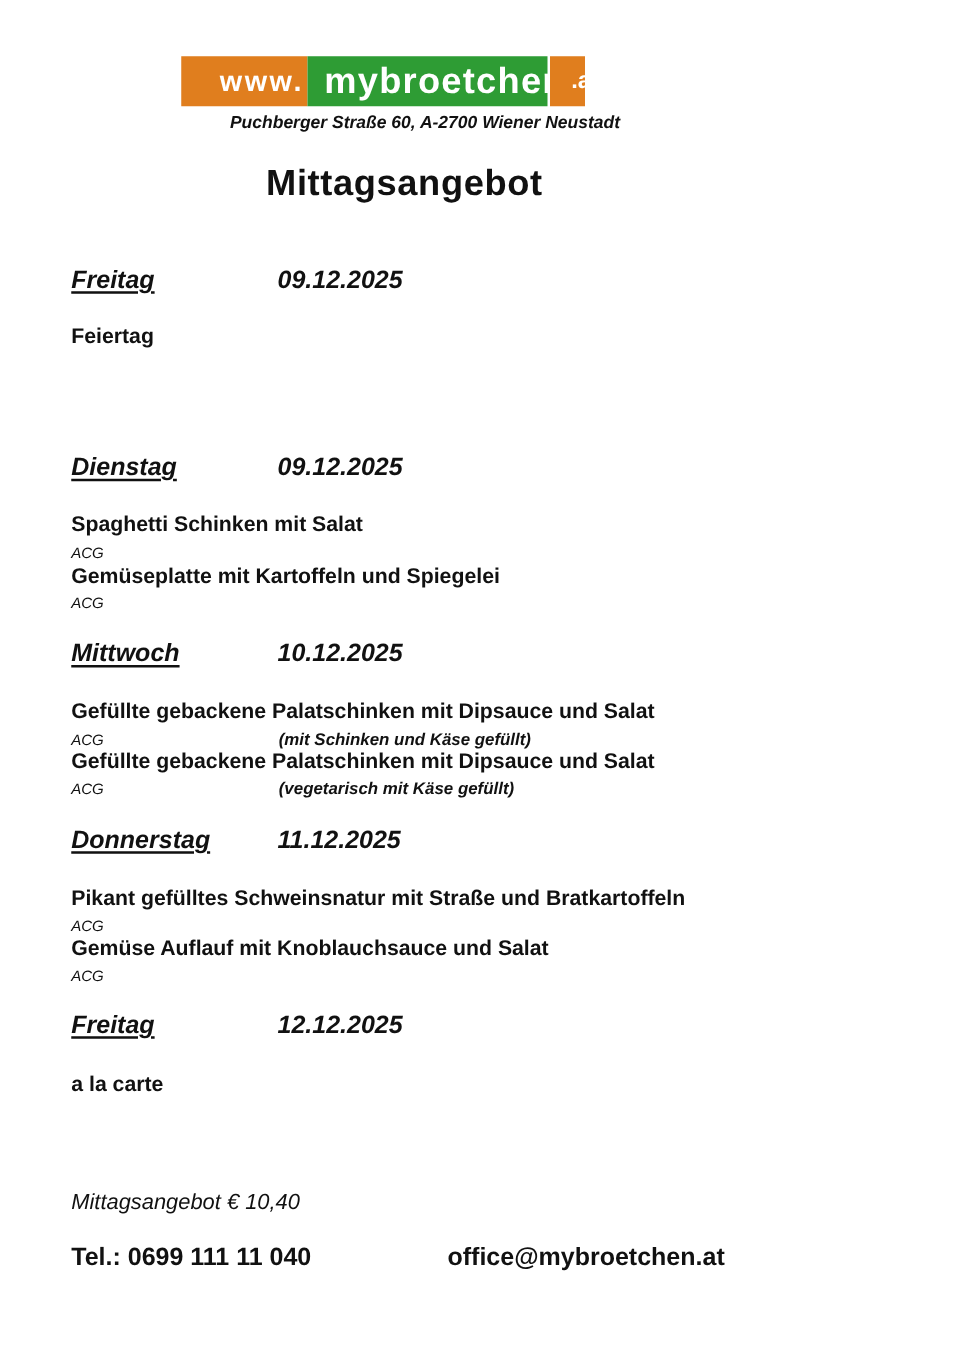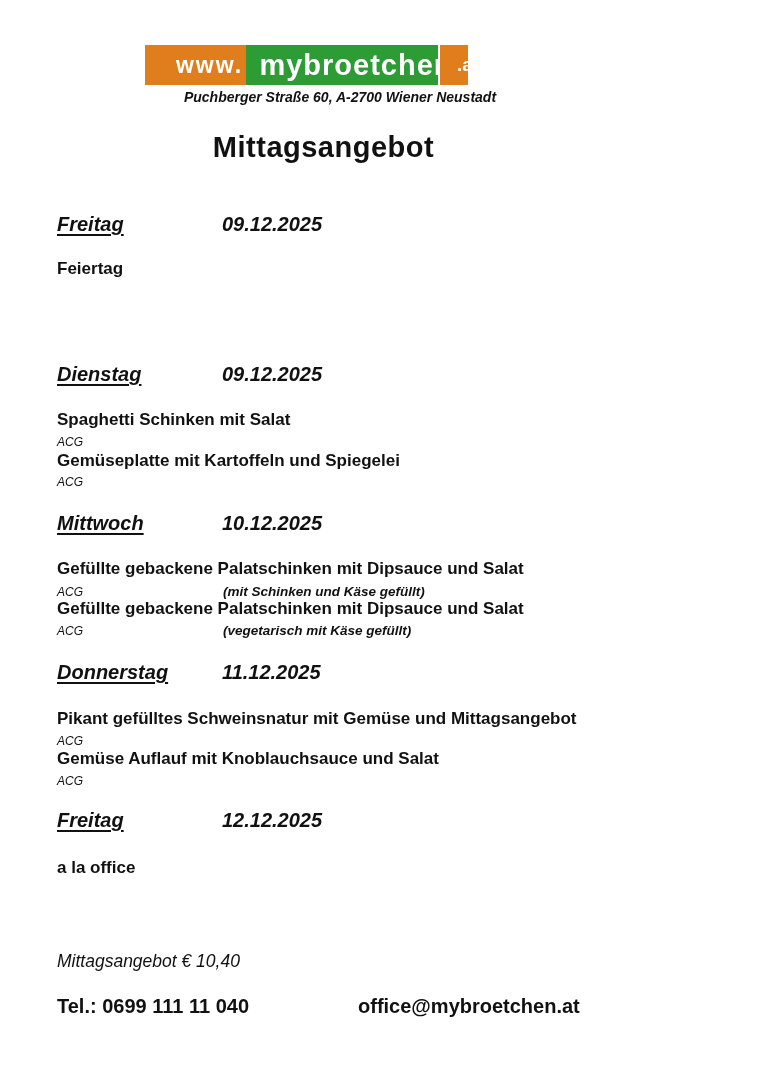--- a/index.html
+++ b/index.html
@@ -89,32 +89,32 @@
 <div class="abs dish" style="top:599px">Gefüllte gebackene Palatschinken mit Dipsauce und Salat</div>
 <div class="abs acg-row" style="top:623px">
   <span class="acg">ACG</span>
   <span class="note">(vegetarisch mit Käse gefüllt)</span>
 </div>
 
 <div class="abs day-row" style="top:660px">
   <span class="day-name">Donnerstag</span>
   <span class="day-date">11.12.2025</span>
 </div>
-<div class="abs dish" style="top:709px">Pikant gefülltes Schweinsnatur mit Gemüse und Mittagsangebot</div>
+<div class="abs dish" style="top:709px">Pikant gefülltes Schweinsnatur mit Straße und Bratkartoffeln</div>
 <div class="abs acg-row" style="top:733px">
   <span class="acg">ACG</span>
 </div>
 <div class="abs dish" style="top:749px">Gemüse Auflauf mit Knoblauchsauce und Salat</div>
 <div class="abs acg-row" style="top:773px">
   <span class="acg">ACG</span>
 </div>
 
 <div class="abs day-row" style="top:808px">
   <span class="day-name">Freitag</span>
   <span class="day-date">12.12.2025</span>
 </div>
-<div class="abs dish" style="top:858px">a la office</div>
+<div class="abs dish" style="top:858px">a la carte</div>
 
 <div class="abs price" style="top:951px">Mittagsangebot € 10,40</div>
 <div class="abs tel-row" style="top:994px">
   <span>Tel.: 0699 111 11 040</span>
   <span class="email">office@mybroetchen.at</span>
 </div>
 
 </body></html>

